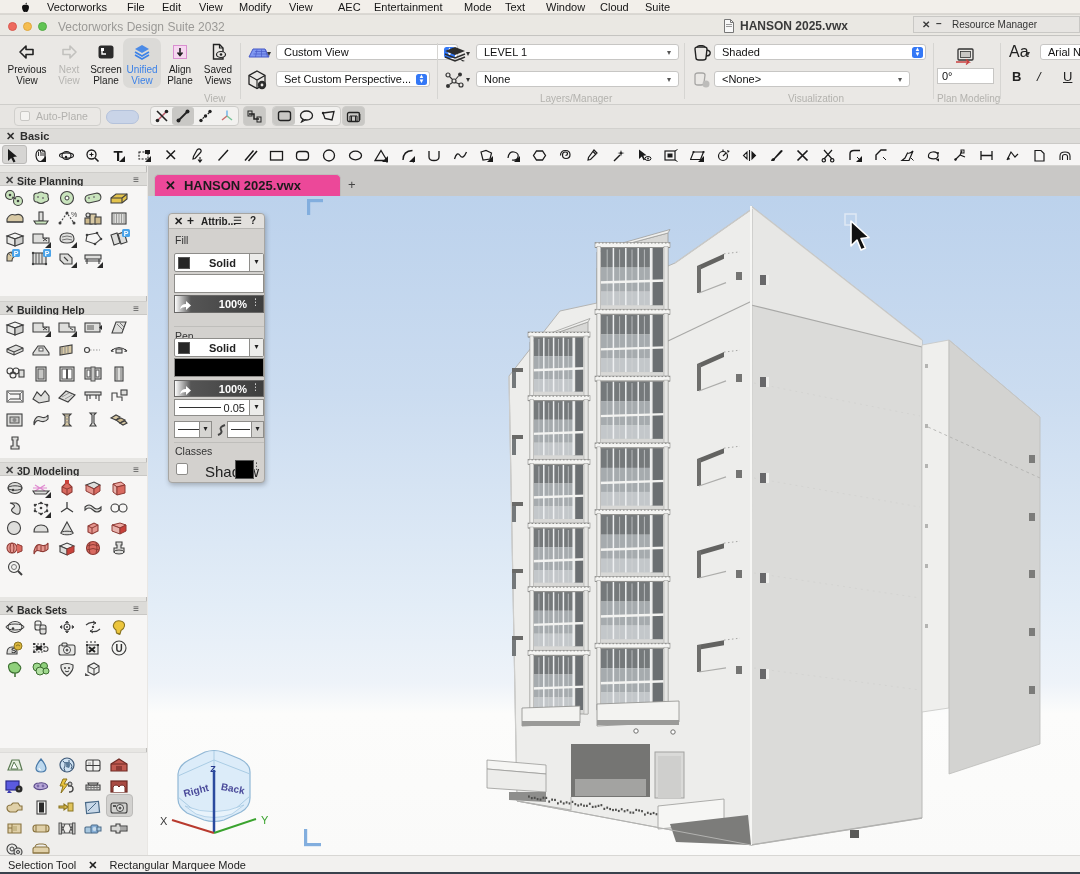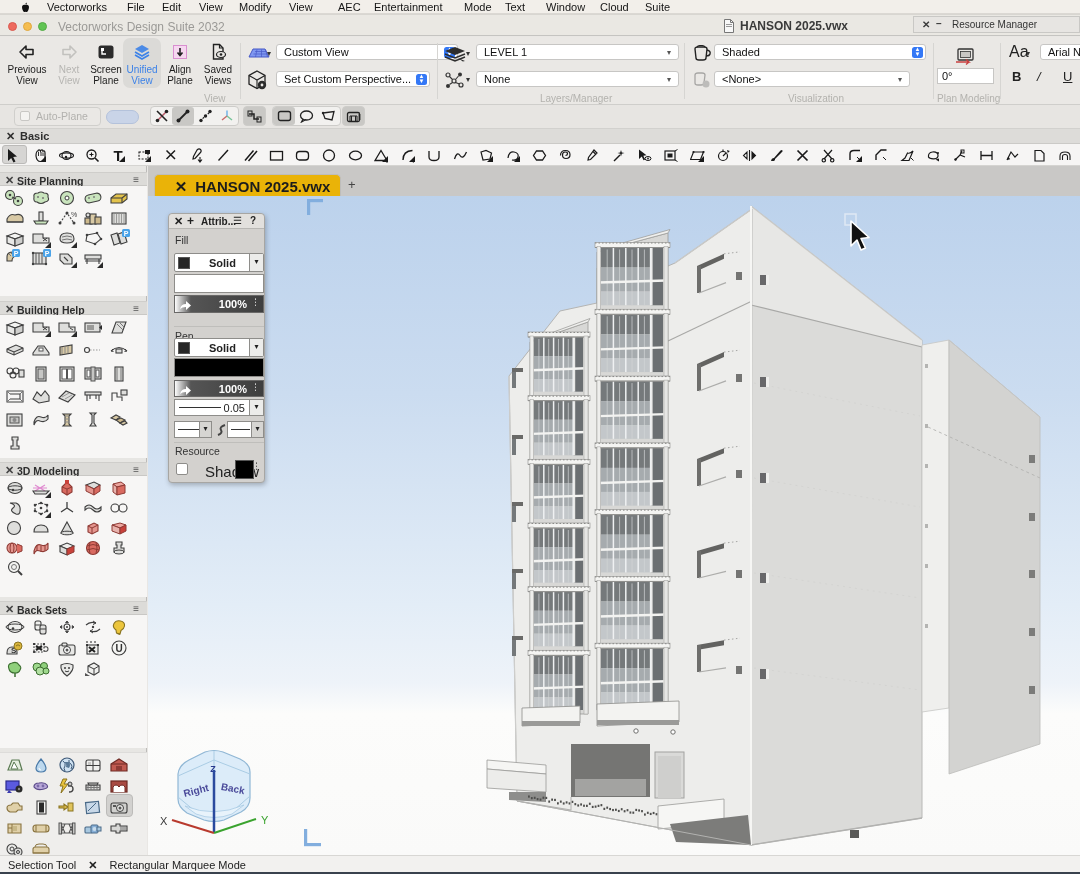--- a/index.html
+++ b/index.html
@@ -42,21 +42,21 @@
 
 #sidebar { position:absolute; left:0; top:166px; width:147px; height:689px; background:#e7e6e3; border-right:1px solid #bcbbb9; }
 .phdr { position:absolute; left:0; width:147px; height:14px; background:#dcdbd8; border-top:1px solid #cfcecb; border-bottom:1px solid #c9c8c5; font-size:10.5px; font-weight:bold; color:#2e2e2e; }
 .phdr .x { position:absolute; left:5px; top:1px; font-size:11px; font-weight:bold; color:#444; }
 .phdr .t { position:absolute; left:17px; top:1.5px; }
 .phdr .h { position:absolute; right:8px; top:1px; color:#555; font-size:10px; }
 .pbody { position:absolute; left:0; width:147px; background:#f7f6f5; }
 
 
 #tabbar { position:absolute; left:148px; top:166px; width:932px; height:30px; background:#c9c8c6; }
-#tab1 { position:absolute; left:6px; top:8px; width:187px; height:22px; background:#eab308; border:1px solid #bebdbb; border-bottom:none; border-radius:5px 5px 0 0; font-size:15px; font-weight:bold; color:#1c1c1c; padding:3px 0 0 10px;text-align:center; }
+#tab1 { position:absolute; left:6px; top:8px; width:187px; height:22px; background:#ec4899; border:1px solid #bebdbb; border-bottom:none; border-radius:5px 5px 0 0; font-size:13px; font-weight:bold; color:#1c1c1c; padding:3px 0 0 10px; }
 #canvas { position:absolute; left:148px; top:196px; width:932px; height:659px; background:linear-gradient(#bcd2ec 0%, #cbdcf0 30%, #e3edf7 62%, #eef3f9 74%, #fcfcfb 78.5%, #fafaf9 100%); overflow:hidden; }
 
 
 #attrpal { position:absolute; left:168px; top:213px; width:97px; height:270px; background:#d3d1ce; border:1px solid #a7a6a3; border-radius:4px; box-shadow:1px 2px 5px rgba(0,0,0,0.25); font-size:10.5px; color:#222; }
 #attrhdr { position:absolute; left:0; top:0; width:95px; height:15px; background:#e2e0dd; border-bottom:1px solid #b8b7b4; border-radius:4px 4px 0 0; }
 .alabel { position:absolute; left:6px; font-size:10.5px; color:#333; }
 .actl { position:absolute; left:5px; width:90px; background:#fff; border:1px solid #8e8d8a; }
 .opa { position:absolute; left:5px; width:90px; background:linear-gradient(90deg,#fdfdfd 0%, #555 18%, #3e3e3e 100%); color:#fff; }
 
 
@@ -1476,21 +1476,21 @@
     <div style="position:absolute;right:0;top:0;width:12px;height:15px;border-left:1px solid #8e8d8a;background:#d6d5d2;text-align:center;font-size:8px;line-height:14px">▾</div>
   </div>
   <svg style="position:absolute;left:46px;top:209px" width="13" height="14" viewBox="0 0 13 14">
       <path d="M10 2 Q4 4 6 7 Q8 10 3 12" stroke="#444" stroke-width="2" fill="none"></path>
     </svg>
   <div class="actl" style="left:58px;top:207px;width:37px;height:17px;">
     <div style="position:absolute;left:3px;top:7px;width:19px;height:1px;background:#333"></div>
     <div style="position:absolute;right:0;top:0;width:12px;height:15px;border-left:1px solid #8e8d8a;background:#d6d5d2;text-align:center;font-size:8px;line-height:14px">▾</div>
   </div>
   <div style="position:absolute;left:5px;top:228px;width:90px;height:1px;background:#bfbebb"></div>
-  <div class="alabel" style="top:231px">Resource</div>
+  <div class="alabel" style="top:231px">Classes</div>
   <div style="position:absolute;left:7px;top:249px;width:12px;height:12px;background:#fff;border:1px solid #8e8d8a;border-radius:2px"></div>
   <span style="position:absolute;left:36px;top:249px;font-size:15px">Shadow</span>
   <div style="position:absolute;left:66px;top:246px;width:19px;height:19px;background:#000;border:1px solid #555"></div>
   <span style="position:absolute;right:3px;top:247px;font-size:9px">⋮</span>
 </div>
 
 <div id="statusbar">
   <div class="inner"><span>Selection Tool</span><span style="font-weight:bold;margin-left:12px">✕</span><span style="margin-left:12px">Rectangular Marquee Mode</span></div>
   <div class="bline"></div>
 </div>

